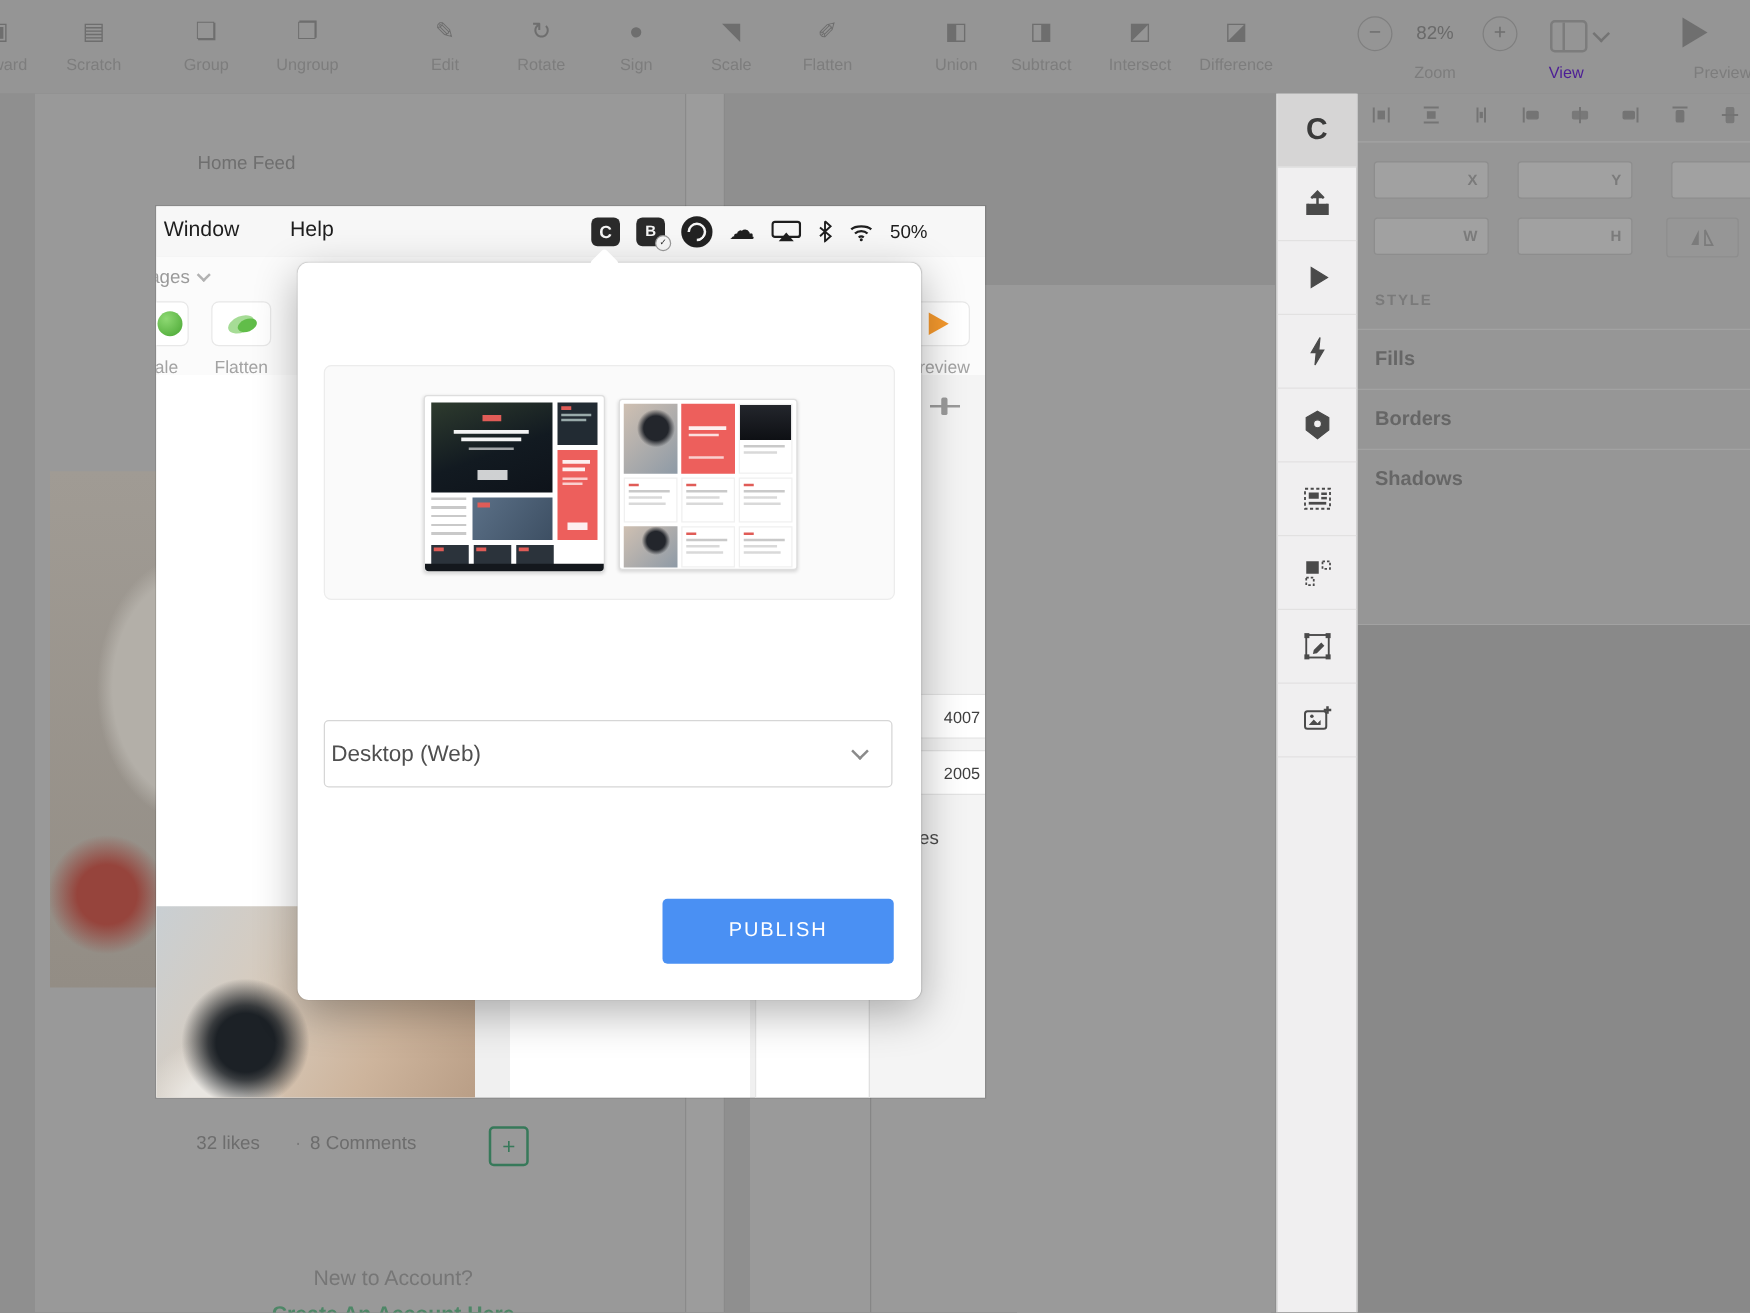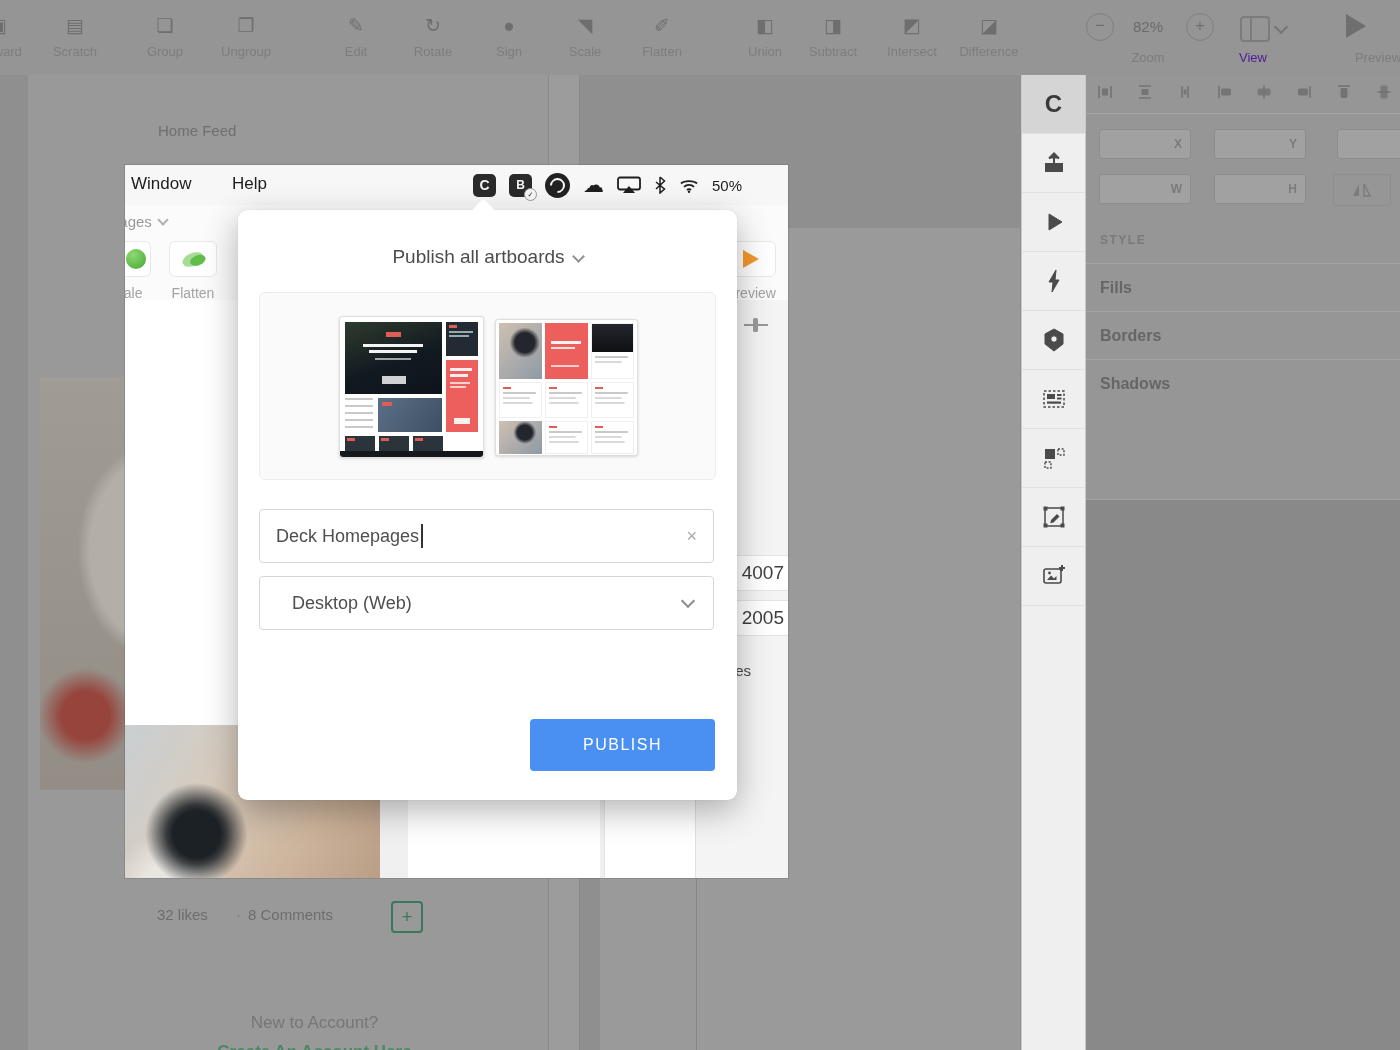--- a/index.html
+++ b/index.html
@@ -104,21 +104,21 @@
   #mini-canvas{position:absolute;left:0;top:135px;width:100%;height:578px;background:#f0f0f0;}
   .mini-artboard{position:absolute;top:0;height:578px;background:#ffffff;}
   #watch-photo{position:absolute;left:0;top:425px;width:255px;height:210px;
     background:
       radial-gradient(circle at 28% 52%, #1c2126 0 11%, rgba(28,33,38,.85) 14%, transparent 24%),
       radial-gradient(circle at 18% 78%, #e9e6e1 0 10%, transparent 22%),
       linear-gradient(120deg,#c9cfd3 0%,#d8cbbc 35%,#cdb49c 65%,#b3977f 100%);}
   #mini-inspector{position:absolute;left:570px;top:0;width:93px;height:578px;background:#f4f4f4;border-left:1px solid #e0e0e0;}
   #slider-icon{position:absolute;left:46px;top:12px;}
   .mi-row{position:absolute;left:0;width:93px;height:36px;background:#fff;border-top:1px solid #e4e4e4;border-bottom:1px solid #e4e4e4;
-          font-size:19px;color:#3f3f3f;display:flex;align-items:center;justify-content:flex-end;padding-right:5px;box-sizing:border-box;}
+          font-size:13px;color:#3f3f3f;display:flex;align-items:center;justify-content:flex-end;padding-right:5px;box-sizing:border-box;}
   .mi-label{position:absolute;left:5px;font-size:15px;color:#4a4a4a;white-space:nowrap;}
   #mi-style{position:absolute;left:5px;top:472px;font-size:12px;font-weight:bold;letter-spacing:1.2px;color:#8f8f8f;}
   
   #dialog{position:absolute;left:238px;top:210px;width:499px;height:590px;background:#fff;border-radius:9px;z-index:10;
           box-shadow:0 10px 34px rgba(0,0,0,.30),0 0 1px rgba(0,0,0,.2);}
   #dlg-arrow{position:absolute;top:-8px;left:237px;width:17px;height:17px;background:#fff;transform:rotate(45deg);border-radius:3px;}
   #dlg-title-row{position:absolute;left:0;top:36px;width:100%;text-align:center;font-size:19px;color:#4c4c4c;}
   #dlg-title-row .chev{width:7px;height:7px;margin-left:9px;margin-bottom:2px;border-color:#8f8f8f;}
   #thumbs{position:absolute;left:21px;top:82px;width:455px;height:186px;background:#fafafa;border:1px solid #ececec;border-radius:6px;}
   #thumbA{position:absolute;left:79px;top:23px;width:143px;height:140px;background:#fff;border:1px solid #dedede;border-radius:3px;
@@ -167,21 +167,21 @@
   .tB-dark{background:
       linear-gradient(#c9c9c9,#c9c9c9) 3px 32px/80% 2px no-repeat,
       linear-gradient(#d9d9d9,#d9d9d9) 3px 37px/65% 2px no-repeat,
       linear-gradient(#23262c,#0e1014) 0 0/100% 28px no-repeat,#fff!important;}
   #name-input{position:absolute;left:21px;top:299px;width:455px;height:54px;border:1px solid #d6d6d6;border-radius:4px;
               box-sizing:border-box;display:flex;align-items:center;padding:0 16px;font-size:18px;color:#4f4f4f;}
   #caret{display:inline-block;width:2px;height:24px;background:#333;margin-left:2px;animation:blink 1.1s steps(1) infinite;}
   @keyframes blink{50%{opacity:0;}}
   #clear-x{position:absolute;right:16px;font-size:18px;color:#a8a8a8;}
   #target-select{position:absolute;left:21px;top:366px;width:455px;height:54px;border:1px solid #d6d6d6;border-radius:4px;
-                 box-sizing:border-box;display:flex;align-items:center;padding:0 32px;font-size:18px;color:#4f4f4f;}
+                 box-sizing:border-box;display:flex;align-items:center;padding:0 5px;font-size:18px;color:#4f4f4f;}
   #target-select .chev{position:absolute;right:20px;width:8px;height:8px;border-color:#8a8a8a;margin-top:-4px;}
   #publish-btn{position:absolute;left:292px;top:509px;width:185px;height:52px;background:#4a90f3;border-radius:4px;
                color:#fff;font-size:16px;letter-spacing:1.5px;display:flex;align-items:center;justify-content:center;}
 </style>
 </head>
 <body>
 
 <div id="screen">
 
   <div id="bg">
@@ -461,23 +461,20 @@
         <div class="mi-label" style="top:362px;">t on res</div>
         <div class="mi-label" style="top:394px;">olor</div>
         <div class="mi-label" style="top:428px;">xport</div>
         <div id="mi-style">LE</div>
       </div>
     </div>
   </div>
 
   <div id="dialog">
     <div id="dlg-arrow"></div>
-    <div id="dlg-title-row">
-      <span>Publish all artboards</span><span class="chev"></span>
-    </div>
     <div id="thumbs">
       <div id="thumbA">
         <div id="tA-hero"></div>
         <div id="tA-dark"></div>
         <div id="tA-red"></div>
         <div id="tA-photocard"></div>
         <div id="tA-sidelines"></div>
         <div class="tA-b" style="left:5px;"></div>
         <div class="tA-b" style="left:39px;"></div>
         <div class="tA-b" style="left:73px;"></div>
@@ -488,25 +485,20 @@
         <div class="tB-c tB-red"></div>
         <div class="tB-c tB-dark"></div>
         <div class="tB-c"></div>
         <div class="tB-c"></div>
         <div class="tB-c"></div>
         <div class="tB-c tB-photo"></div>
         <div class="tB-c"></div>
         <div class="tB-c"></div>
       </div>
     </div>
-    <div id="name-input">
-      <span>Deck Homepages</span>
-        <span id="caret"></span>
-      <span id="clear-x">×</span>
-    </div>
     <div id="target-select">
       <span>Desktop (Web)</span>
       <span class="chev"></span>
     </div>
     <div id="publish-btn">PUBLISH</div>
   </div>
 
 </div>
 
 </body></html>

